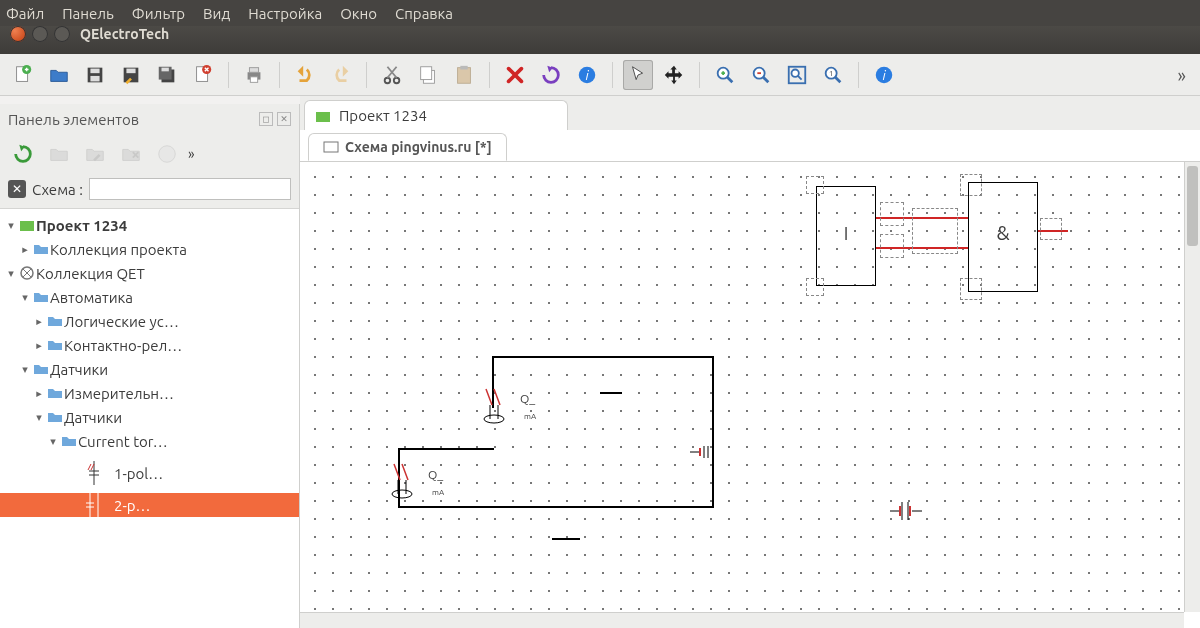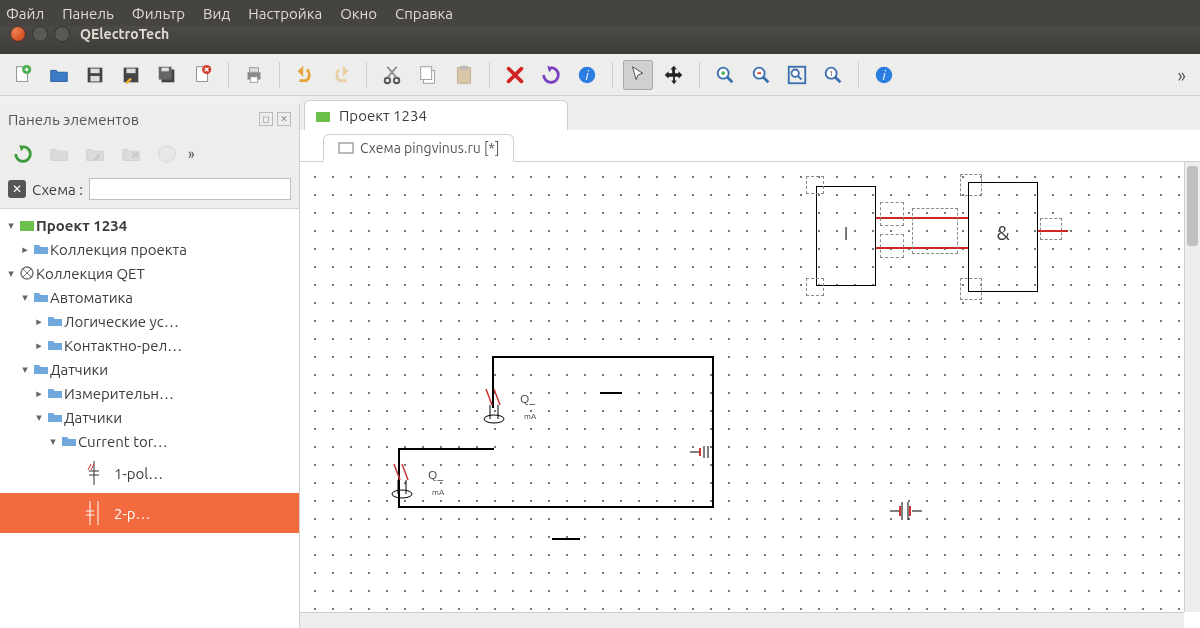--- a/index.html
+++ b/index.html
@@ -40,21 +40,21 @@
 .tree .row { display: flex; align-items: center; height: 24px; padding-left: 4px; white-space: nowrap; overflow: hidden; text-overflow: ellipsis; cursor:default; }
 .tree .row.sel { background: #f26a3d; color: #fff; }
 .tree .tw { width: 14px; text-align: center; font-size: 11px; color: #666; }
 .tree .ic { width: 18px; display:flex; align-items:center; justify-content:center; }
 .tree .lbl { overflow: hidden; text-overflow: ellipsis; }
 
 
 .workarea { flex: 1; display: flex; flex-direction: column; background: #ededeb; }
 .doctabs { height: 34px; display: flex; align-items: flex-end; padding-left: 4px; }
 .doctab { background: #fff; border: 1px solid #cfcfcd; border-bottom: none; border-radius: 6px 6px 0 0; height: 30px; padding: 0 140px 0 10px; display: flex; align-items: center; gap: 8px; font-size: 15px; }
-.subtabs { background: #fff; border-bottom: 1px solid #cfcfcd; height: 32px; display: flex; align-items: flex-start; padding-left: 23px; }
+.subtabs { background: #fff; border-bottom: 1px solid #cfcfcd; height: 32px; display: flex; align-items: flex-end; padding-left: 8px; font-weight: bold; }
 .subtab { border: 1px solid #cfcfcd; border-bottom: 1px solid #fff; border-radius: 6px 6px 0 0; height: 28px; padding: 0 14px; display: flex; align-items: center; gap: 6px; margin-top: 4px; color:#555; }
 
 .canvaswrap { flex: 1; position: relative; background: #fff; overflow: hidden; }
 .canvas { position: absolute; inset: 0 16px 16px 0; background-image: radial-gradient(circle, #777 0.8px, transparent 0.8px); background-size: 18px 18px; background-position: 6px 6px; }
 .scroll-v { position:absolute; right:0; top:0; bottom:16px; width:16px; background:#ededeb; border-left:1px solid #cfcfcd;}
 .scroll-v .thumb { position:absolute; left:2px; right:2px; top:4px; height:80px; background:#c0c0be; border-radius:3px;}
 .scroll-h { position:absolute; left:0; right:16px; bottom:0; height:16px; background:#ededeb; border-top:1px solid #cfcfcd;}
 
 
 .box { position:absolute; border:1.5px solid #000; background:transparent; text-align:center; }
@@ -378,21 +378,21 @@
         </div>
       <div class="row" style="padding-left:74px;height:40px">
           <span class="ic" style="width:40px">
             <svg width="30" height="30" viewBox="0 0 30 30">
               <path d="M15 3v24M10 13h10M10 17h10" stroke="#333"></path>
               <path d="M9 12l3-6M12 12l3-6" stroke="#c33"></path>
             </svg>
           </span>
           <span class="lbl">1-pol…</span>
         </div>
-      <div class="row sel" style="padding-left:74px;height:40px">
+      <div class="row sel" style="padding-left:74px;height:24px">
           <span class="ic" style="width:40px">
             <svg width="30" height="30" viewBox="0 0 30 30">
               <path d="M11 3v24M19 3v24M7 13h8M7 17h8" stroke="#fff"></path>
             </svg>
           </span>
           <span class="lbl">2-p…</span>
         </div>
     </div>
   </div>
 

